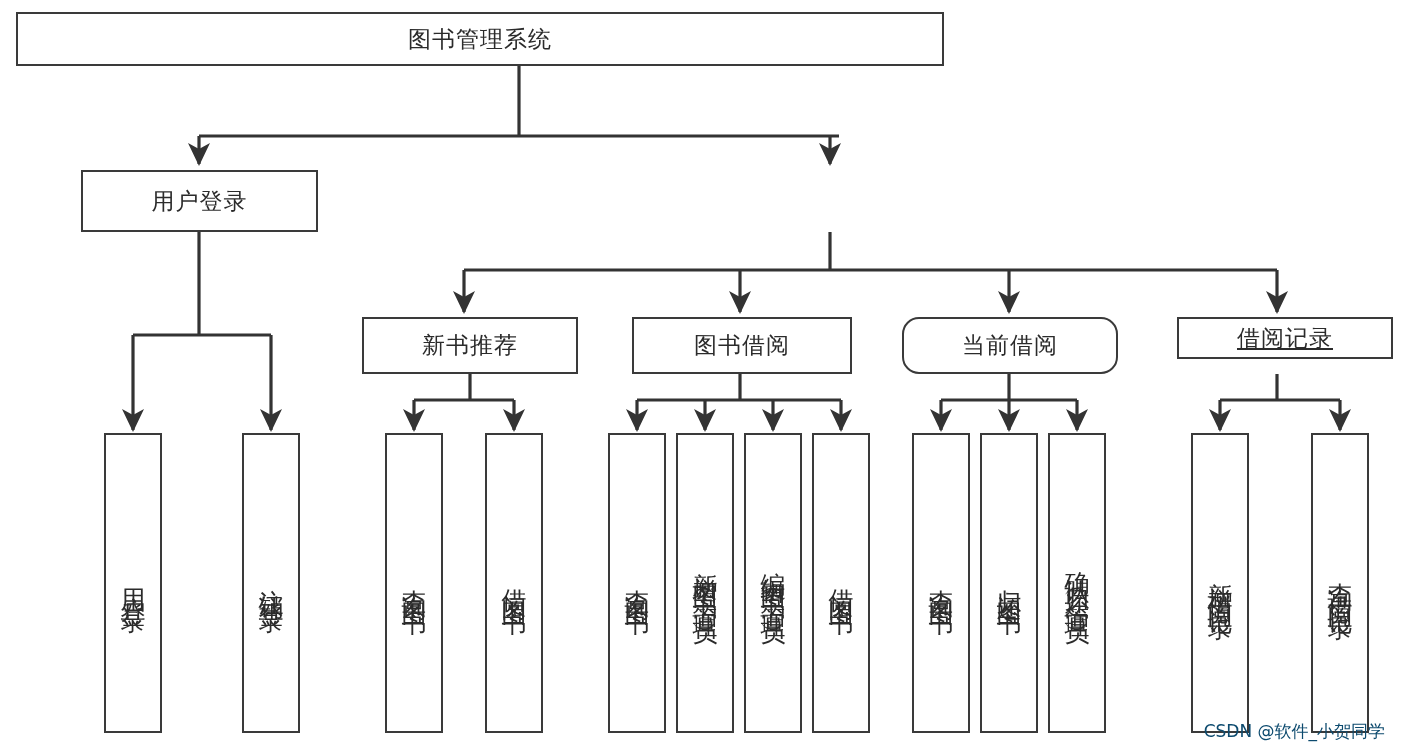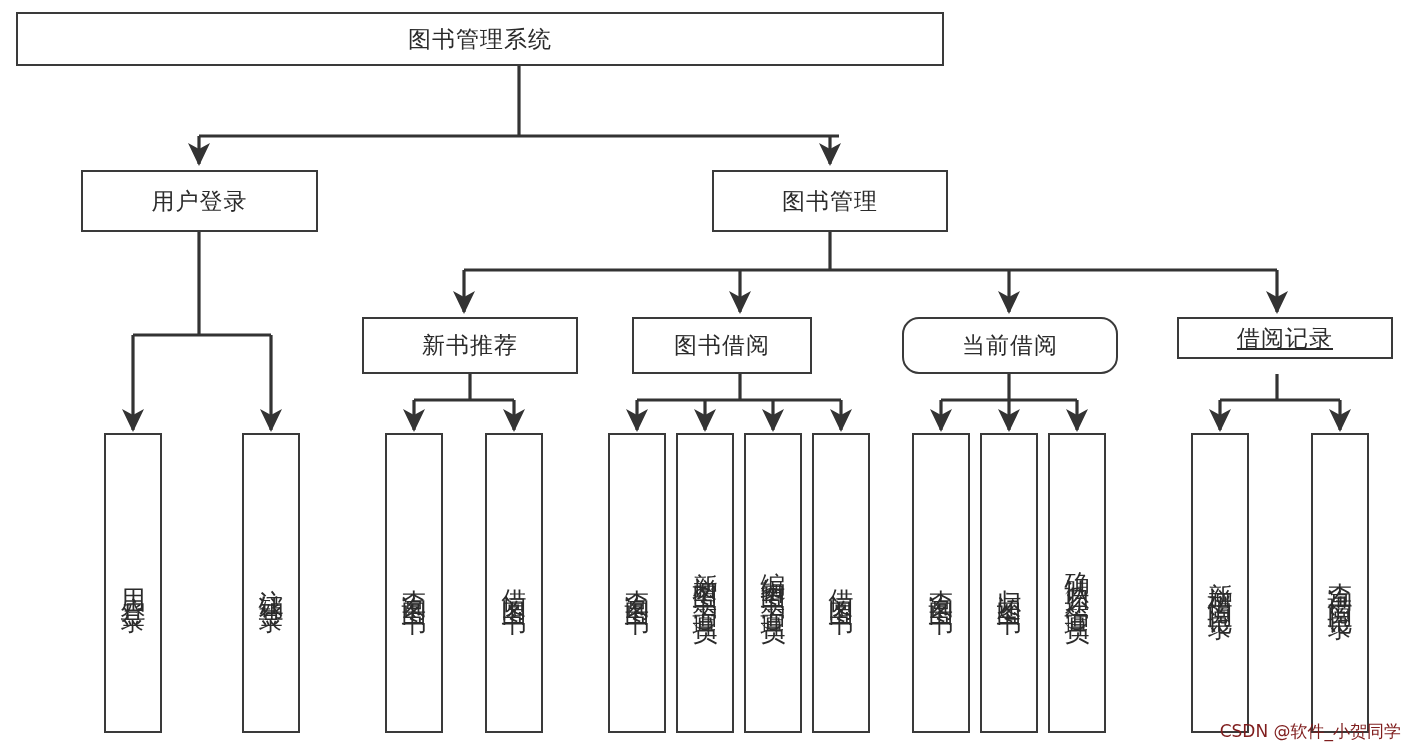--- a/index.html
+++ b/index.html
@@ -53,24 +53,24 @@
   }
   .node .label {
     white-space: nowrap;
   }
   .node.vert .label {
     writing-mode: vertical-rl;
     text-orientation: upright;
   }
   #watermark {
     position: absolute;
-    right: 4px;
+    right: 20px;
     bottom: 4px;
     font-size: 17px;
-    color: #7f1d1d;
+    color: #0c4a6e;
     white-space: nowrap;
     user-select: none;
   }
 </style>
 </head>
 <body>
 
 <div id="diagram-root">
 
   <svg class="connectors" viewBox="0 0 1405 747">
@@ -123,28 +123,25 @@
     </g>
   </svg>
 
   <div class="node horiz" style="left:16px; top:12px; width:928px; height:54px;">
     <span class="label">图书管理系统</span>
   </div>
 
   <div class="node horiz" style="left:81px; top:170px; width:237px; height:62px;">
     <span class="label">用户登录</span>
   </div>
-  <div class="node horiz" style="left:712px; top:170px; width:236px; height:62px;">
-    <span class="label">图书管理</span>
-  </div>
 
   <div class="node horiz" style="left:362px; top:317px; width:216px; height:57px;">
     <span class="label">新书推荐</span>
   </div>
-  <div class="node horiz" style="left:632px; top:317px; width:180px; height:57px;">
+  <div class="node horiz" style="left:632px; top:317px; width:220px; height:57px;">
     <span class="label">图书借阅</span>
   </div>
   <div class="node horiz" style="left:902px; top:317px; width:216px; height:57px;border-radius:17px;">
     <span class="label">当前借阅</span>
   </div>
   <div class="node horiz" style="left:1177px; top:317px; width:216px; height:42px;text-decoration:underline;">
     <span class="label">借阅记录</span>
   </div>
 
   <div class="node vert" style="left:104px; top:433px; width:58px; height:300px;">

